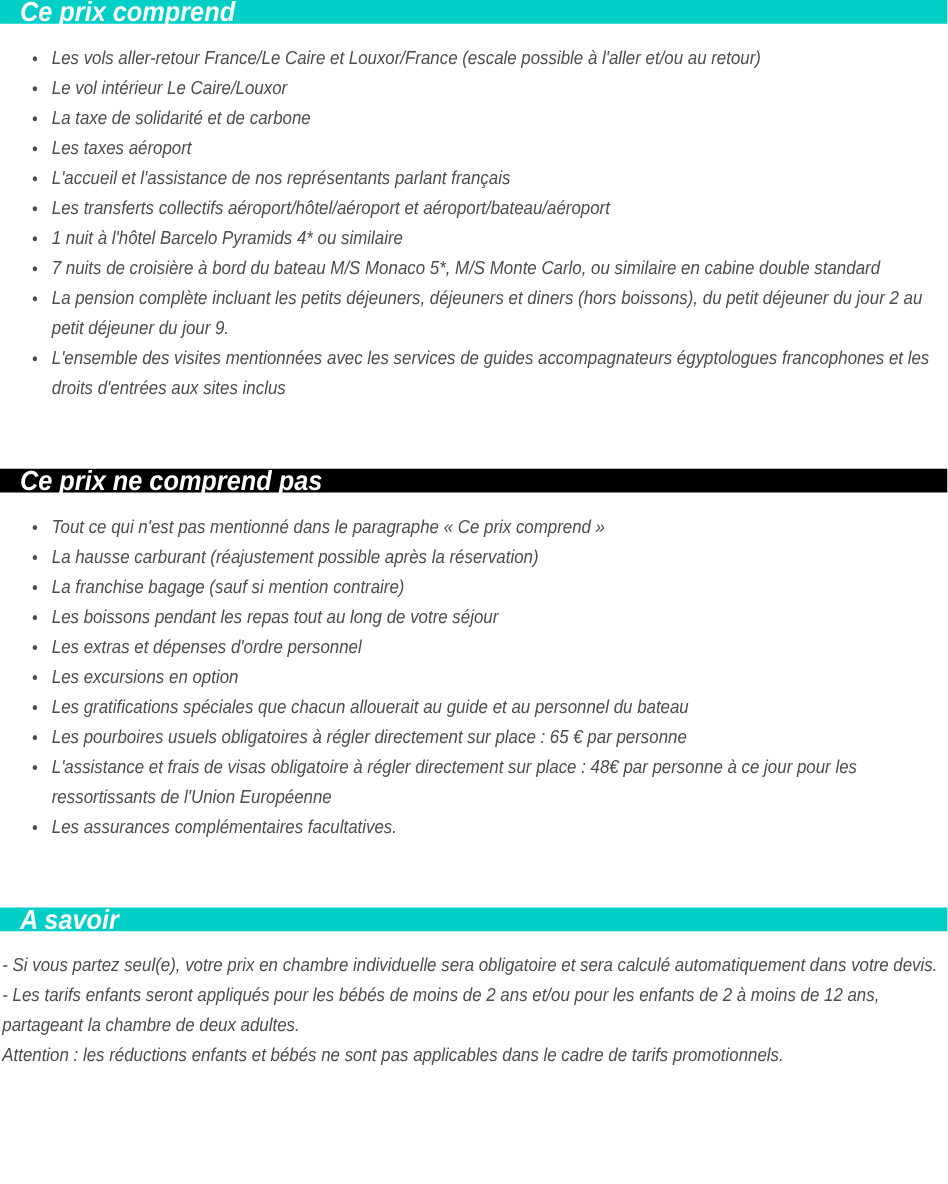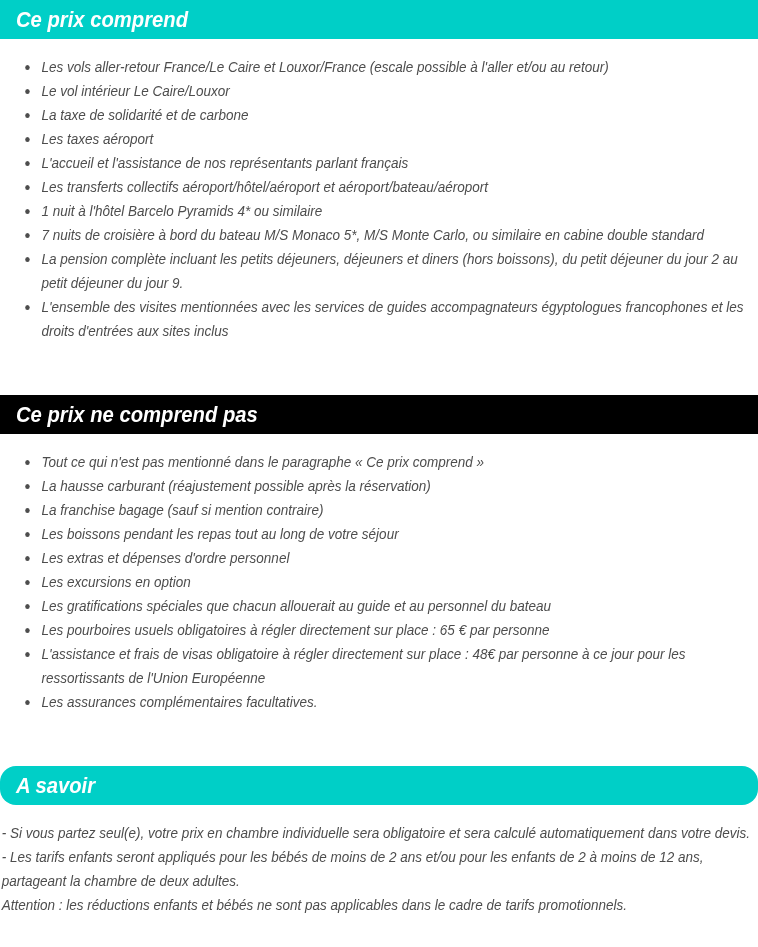--- a/index.html
+++ b/index.html
@@ -10,21 +10,21 @@
   body {
     width: 758px;
     height: 947px;
     overflow: hidden;
     font-family: "Liberation Sans", sans-serif;
   }
   section { margin: 0; }
   section + section { margin-top: 52px; }
 
   .band {
-    height: 39px;
+    height: 19px;
     display: flex;
     align-items: center;
     padding-left: 16px;
     box-sizing: border-box;
   }
   .band h2 {
     margin: 0;
     color: #ffffff;
     font-size: 22px;
     font-weight: 700;
@@ -95,21 +95,21 @@
       <li>Les extras et dépenses d'ordre personnel</li>
       <li>Les excursions en option</li>
       <li>Les gratifications spéciales que chacun allouerait au guide et au personnel du bateau</li>
       <li>Les pourboires usuels obligatoires à régler directement sur place : 65 € par personne</li>
       <li>L'assistance et frais de visas obligatoire à régler directement sur place : 48€ par personne à ce jour pour les ressortissants de l'Union Européenne</li>
       <li>Les assurances complémentaires facultatives.</li>
     </ul>
 </section>
 
 <section>
-  <div class="band" style="background: rgb(0, 207, 199); border-radius: 16px;">
+  <div class="band" style="background: rgb(0, 207, 199);">
     <h2 style="color: rgb(255, 255, 255);">A savoir</h2>
   </div>
   <div class="content notes" style="color: rgb(77, 77, 77);">
       <p>- Si vous partez seul(e), votre prix en chambre individuelle sera obligatoire et sera calculé automatiquement dans votre devis.</p>
       <p>- Les tarifs enfants seront appliqués pour les bébés de moins de 2 ans et/ou pour les enfants de 2 à moins de 12 ans, partageant la chambre de deux adultes.</p>
       <p>Attention : les réductions enfants et bébés ne sont pas applicables dans le cadre de tarifs promotionnels.</p>
     </div>
 </section>
 
 </body></html>

